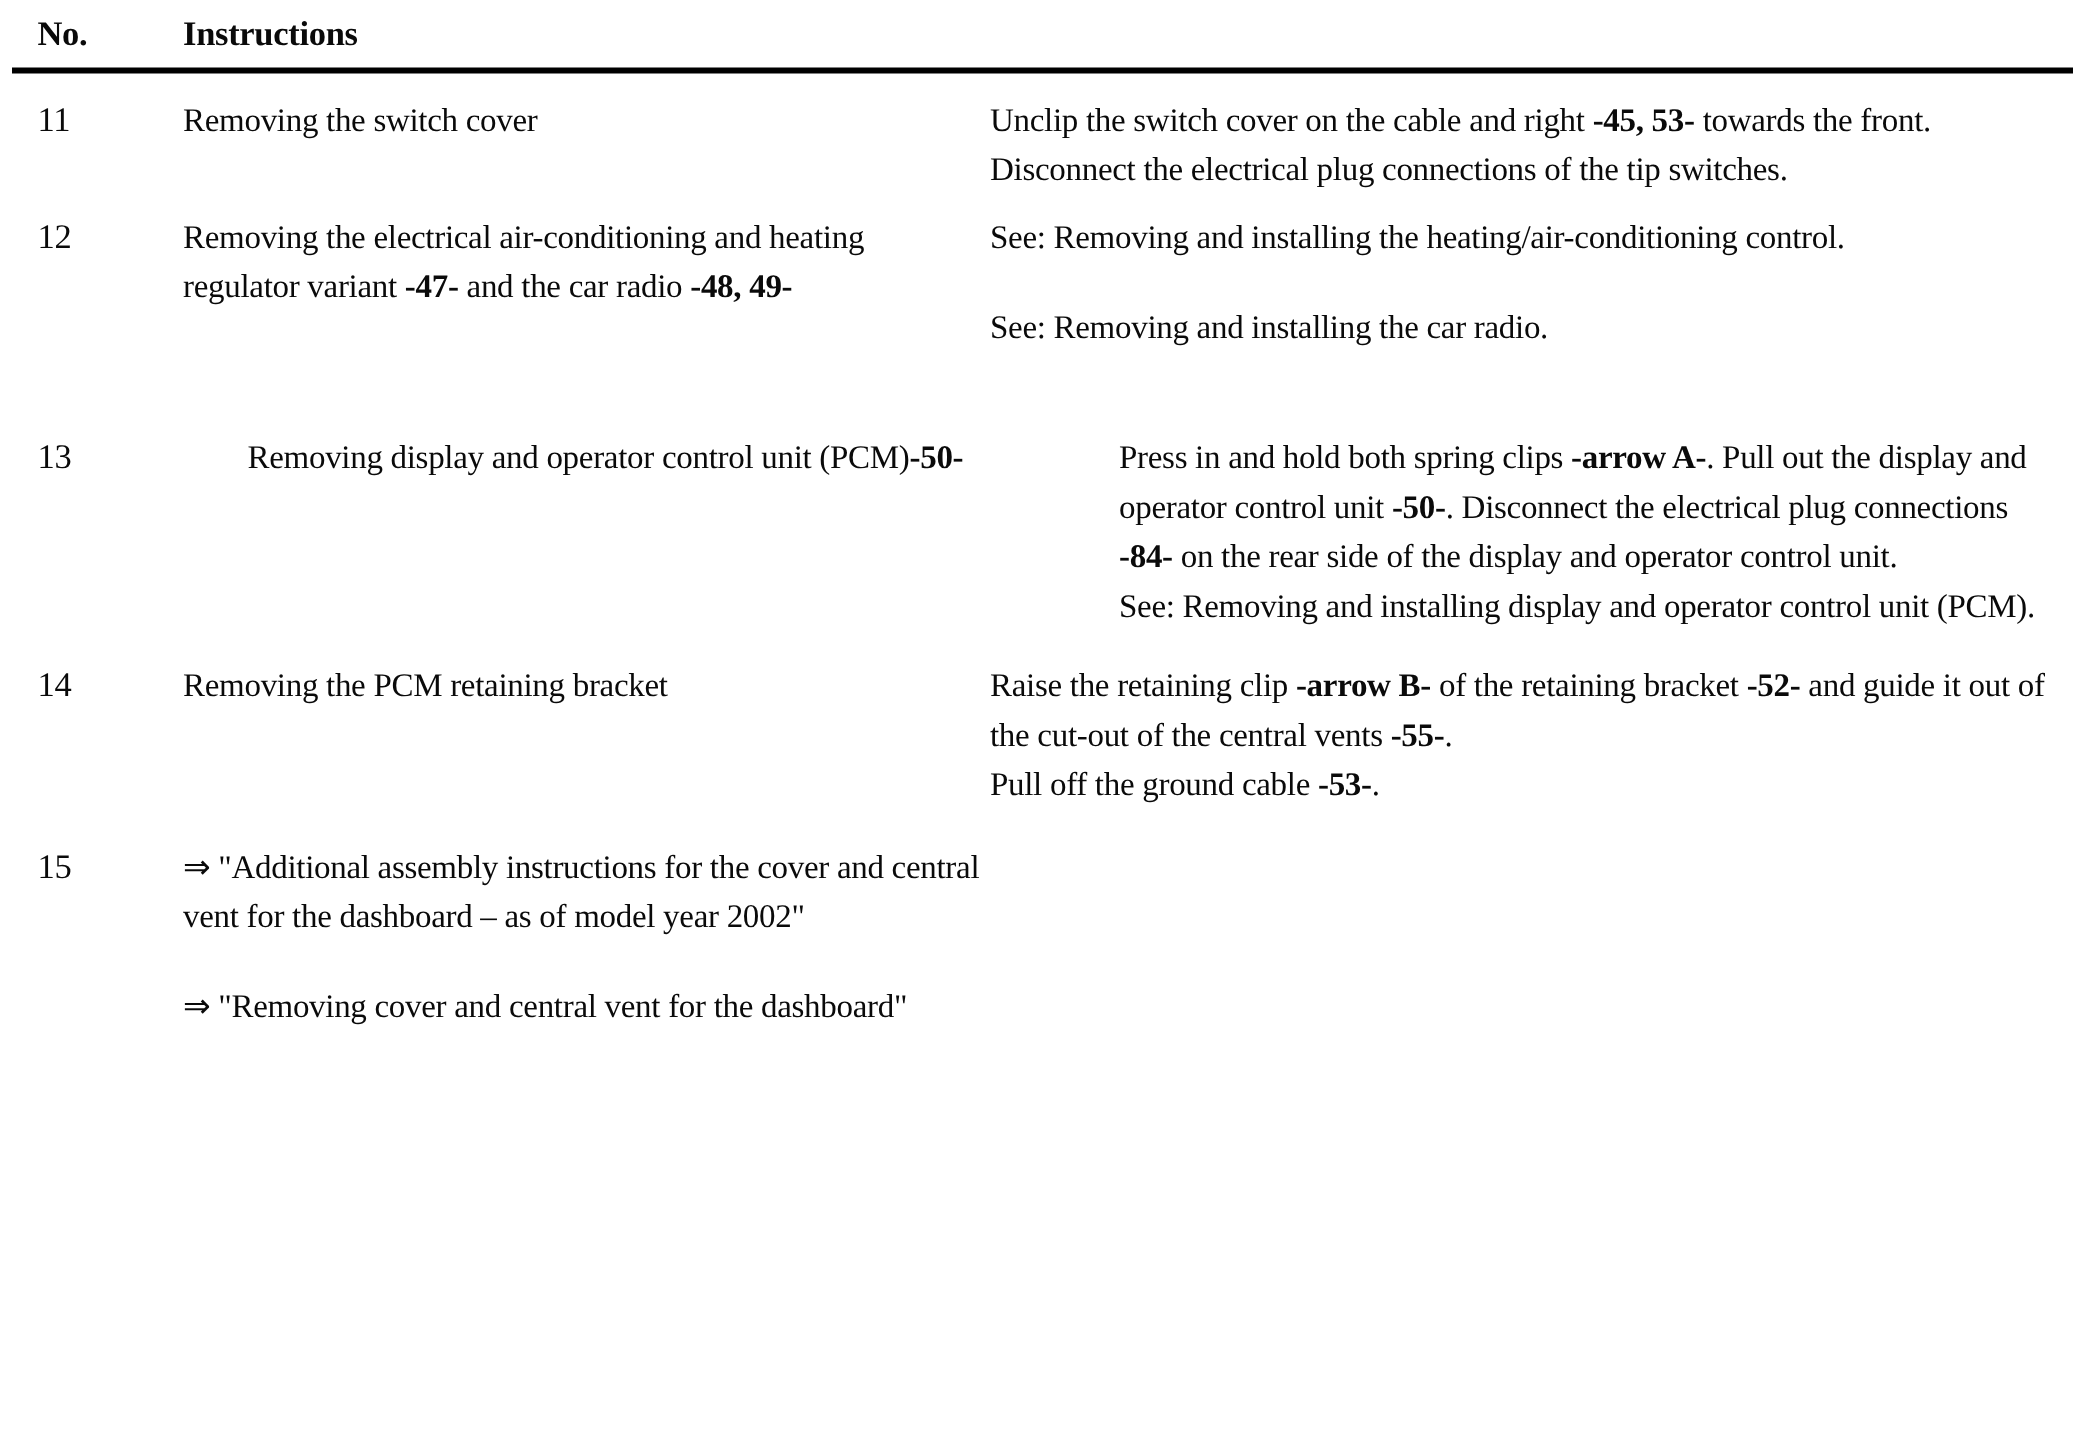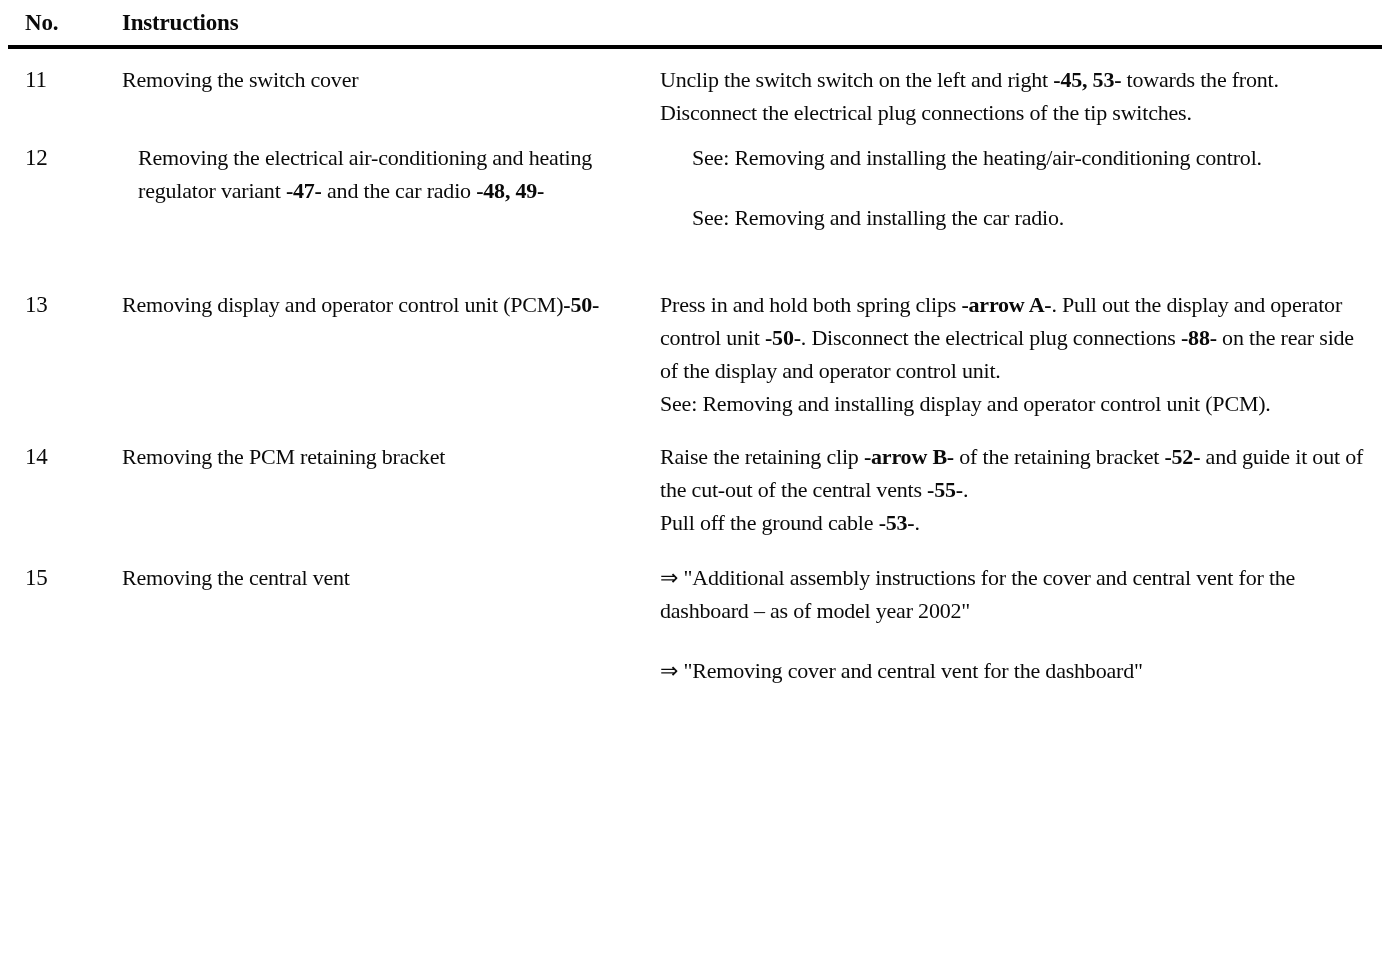--- a/index.html
+++ b/index.html
@@ -35,22 +35,22 @@
     height: 4px;
     background: #000;
     margin: 9px 0 0 8px;
   }
   .row {
     margin-top: 14px;
     font-size: 22px;
     letter-spacing: -0.2px;
     line-height: 33px;
   }
-  .row:nth-child(2) { margin-top: 12px; gap: 16px; }
-  .row:nth-child(3) { margin-top: 54px; }
+  .row:nth-child(2) { margin-top: 12px; }
+  .row:nth-child(3) { margin-top: 54px; gap: 43px; }
   .row:nth-child(4) { margin-top: 20px; }
   .row:nth-child(5) { margin-top: 22px; }
   .cell { min-width: 0; }
   .cell.no { font-size: 23px; }
   .cell.proc { padding-right: 30px; }
   .cell.instr { padding-right: 4px; }
   p.para {
     margin: 0;
     line-height: 33px;
   }
@@ -69,21 +69,21 @@
 
   <div class="hdr-rule"></div>
 
   <div id="table-body">
   <div class="row">
     <div class="cell no">11</div>
     <div class="cell proc">
           <p class="para"><span>Removing the switch cover</span></p>
         </div>
     <div class="cell instr">
-          <p class="para"><span>Unclip the switch switch on the left and right </span><span class="b">-45, 53-</span><span> towards the front.</span></p>
+          <p class="para"><span>Unclip the switch cover on the cable and right </span><span class="b">-45, 53-</span><span> towards the front.</span></p>
           <p class="para"><span>Disconnect the electrical plug connections of the tip switches.</span></p>
         </div>
   </div>
 
   <div class="row">
     <div class="cell no">12</div>
     <div class="cell proc">
           <p class="para"><span>Removing the electrical air-conditioning and heating regulator variant </span><span class="b">-47-</span><span> and the car radio </span><span class="b">-48, 49-</span></p>
         </div>
     <div class="cell instr">
@@ -91,41 +91,38 @@
           <p class="para spaced"><span>See: Removing and installing the car radio.</span></p>
         </div>
   </div>
 
   <div class="row">
     <div class="cell no">13</div>
     <div class="cell proc">
           <p class="para"><span>Removing display and operator control unit (PCM)</span><span class="b">-50-</span></p>
         </div>
     <div class="cell instr">
-          <p class="para"><span>Press in and hold both spring clips </span><span class="b">-arrow A-</span><span>. Pull out the display and operator control unit </span><span class="b">-50-</span><span>. Disconnect the electrical plug connections </span><span class="b">-88-</span><span> on the rear side of the display and operator control unit.</span></p>
+          <p class="para"><span>Press in and hold both spring clips </span><span class="b">-arrow A-</span><span>. Pull out the display and operator control unit </span><span class="b">-50-</span><span>. Disconnect the electrical plug connections </span><span class="b">-84-</span><span> on the rear side of the display and operator control unit.</span></p>
           <p class="para"><span>See: Removing and installing display and operator control unit (PCM).</span></p>
         </div>
   </div>
 
   <div class="row">
     <div class="cell no">14</div>
     <div class="cell proc">
           <p class="para"><span>Removing the PCM retaining bracket</span></p>
         </div>
     <div class="cell instr">
           <p class="para"><span>Raise the retaining clip </span><span class="b">-arrow B-</span><span> of the retaining bracket </span><span class="b">-52-</span><span> and guide it out of the cut-out of the central vents </span><span class="b">-55-</span><span>.</span></p>
           <p class="para"><span>Pull off the ground cable </span><span class="b">-53-</span><span>.</span></p>
         </div>
   </div>
 
   <div class="row">
     <div class="cell no">15</div>
-    <div class="cell proc">
-          <p class="para"><span>Removing the central vent</span></p>
-        </div>
     <div class="cell instr">
           <p class="para"><span>⇒ "Additional assembly instructions for the cover and central vent for the dashboard – as of model year 2002"</span></p>
           <p class="para spaced"><span>⇒ "Removing cover and central vent for the dashboard"</span></p>
         </div>
   </div>
 </div>
 
 </div>
 
 </body></html>

